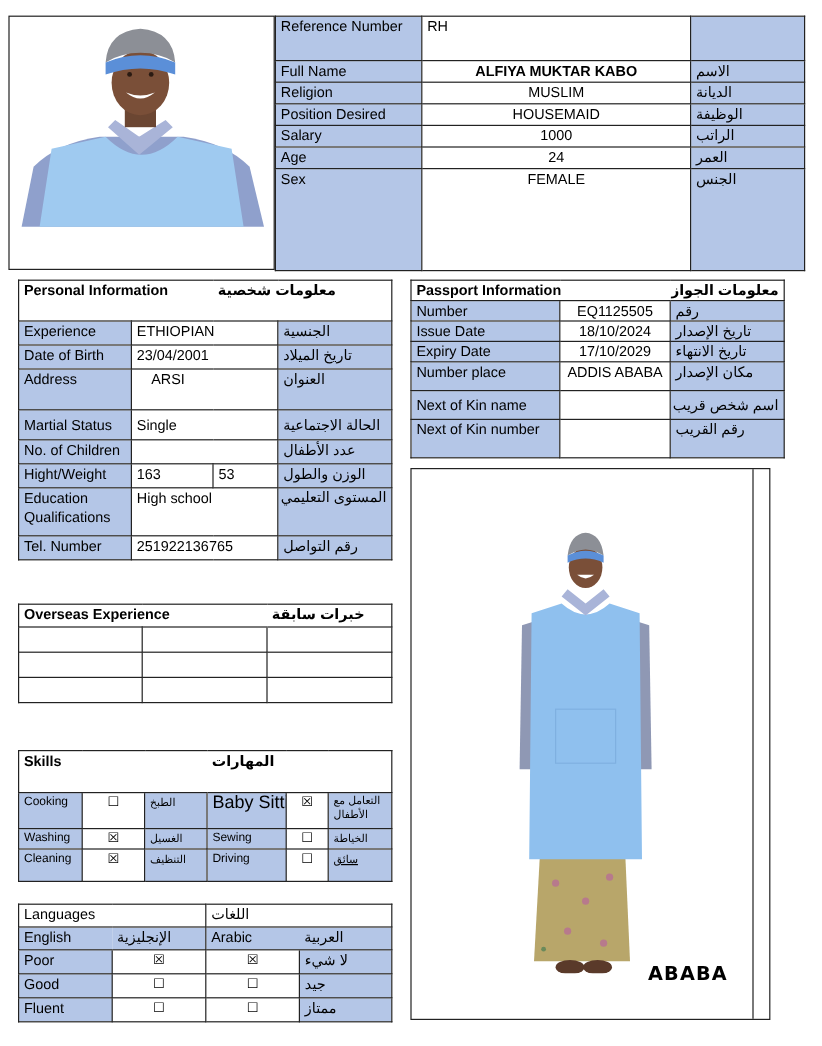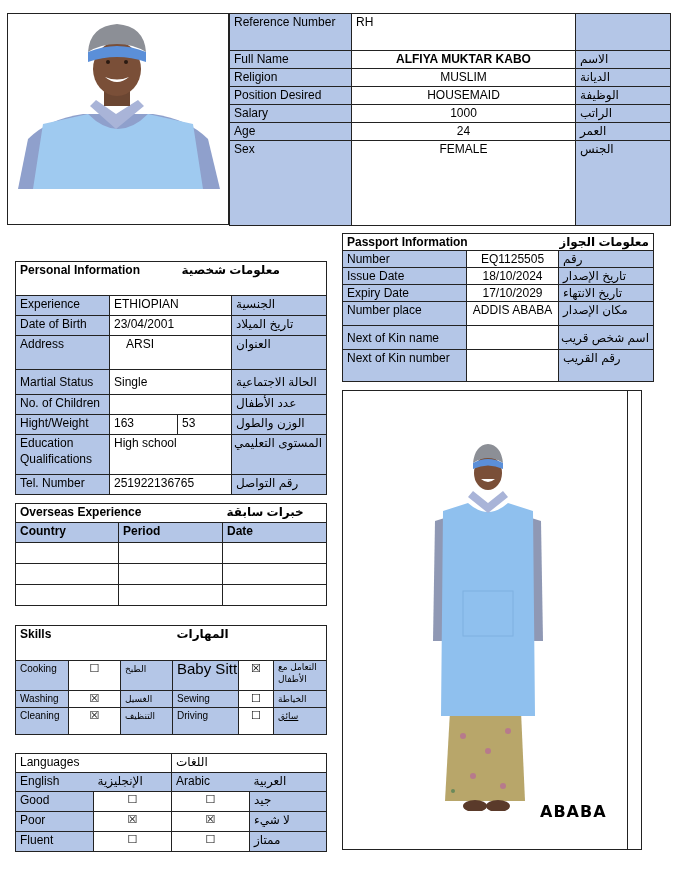--- a/index.html
+++ b/index.html
@@ -82,21 +82,21 @@
     <td class="b r">العمر</td>
   </tr>
   <tr style="height:85px">
     <td class="b">Sex</td>
     <td class="w c">FEMALE</td>
     <td class="b r">الجنس</td>
   </tr>
 </tbody>
   </table>
 
-<table style="left:15px; top:233px; width:311px;margin-top:28px;">
+<table style="left:15px; top:233px; width:311px;">
   <colgroup>
       <col style="width:94px">
       <col style="width:68px">
       <col style="width:54px">
       <col style="width:95px">
     </colgroup>
   <tbody>
       <tr style="height:34px">
     <td class="w bold" colspan="2" style="border-right:none;">Personal Information</td>
     <td class="w bold r" colspan="2" style="border-left:none;">معلومات شخصية</td>
@@ -228,25 +228,20 @@
   <colgroup>
       <col style="width:103px">
       <col style="width:104px">
       <col style="width:104px">
     </colgroup>
   <tbody>
       <tr style="height:19px">
     <td class="w bold" colspan="2" style="border-right:none;">Overseas Experience</td>
     <td class="w bold r" style="border-left:none; padding-right:16px;">خبرات سابقة</td>
   </tr>
-  <tr style="height:20px" class="hdr">
-    <td class="b">Country</td>
-    <td class="b">Period</td>
-    <td class="b">Date</td>
-  </tr>
   <tr style="height:21px">
     <td class="w"></td>
     <td class="w"></td>
     <td class="w"></td>
   </tr>
   <tr style="height:21px">
     <td class="w"></td>
     <td class="w"></td>
     <td class="w"></td>
   </tr>
@@ -311,31 +306,31 @@
     <td class="w" colspan="2">Languages</td>
     <td class="w r" colspan="2">اللغات</td>
   </tr>
   <tr style="height:19px">
     <td class="b" style="border-right:none;">English</td>
     <td class="b r" style="border-left:none;">الإنجليزية</td>
     <td class="b" style="border-right:none;">Arabic</td>
     <td class="b r" style="border-left:none;">العربية</td>
   </tr>
   <tr style="height:20px">
+    <td class="b">Poor</td>
+    <td class="w chk">☒</td>
+    <td class="w chk">☒</td>
+    <td class="b r">لا شيء</td>
+  </tr>
+  <tr style="height:20px">
     <td class="b">Good</td>
     <td class="w chk">☐</td>
     <td class="w chk">☐</td>
     <td class="b r">جيد</td>
   </tr>
   <tr style="height:20px">
-    <td class="b">Poor</td>
-    <td class="w chk">☒</td>
-    <td class="w chk">☒</td>
-    <td class="b r">لا شيء</td>
-  </tr>
-  <tr style="height:20px">
     <td class="b">Fluent</td>
     <td class="w chk">☐</td>
     <td class="w chk">☐</td>
     <td class="b r">ممتاز</td>
   </tr>
 </tbody>
   </table>
 
 </body></html>

